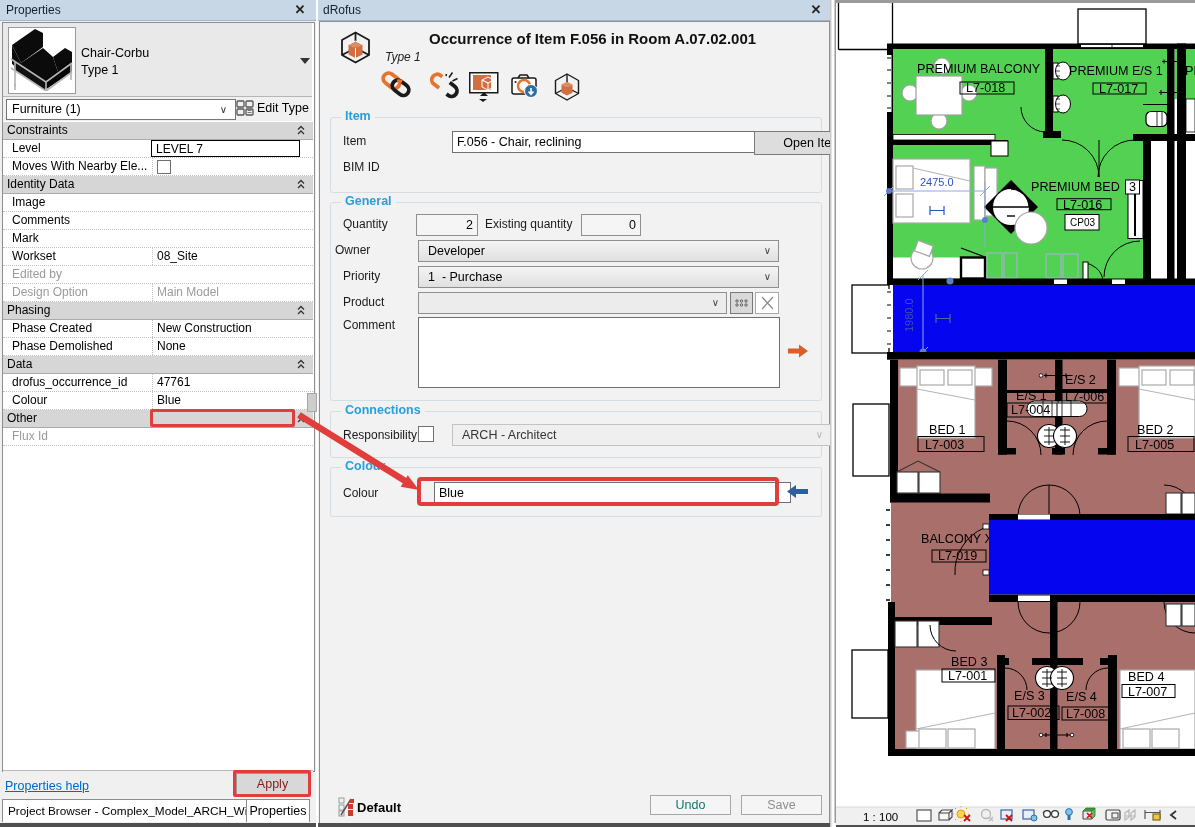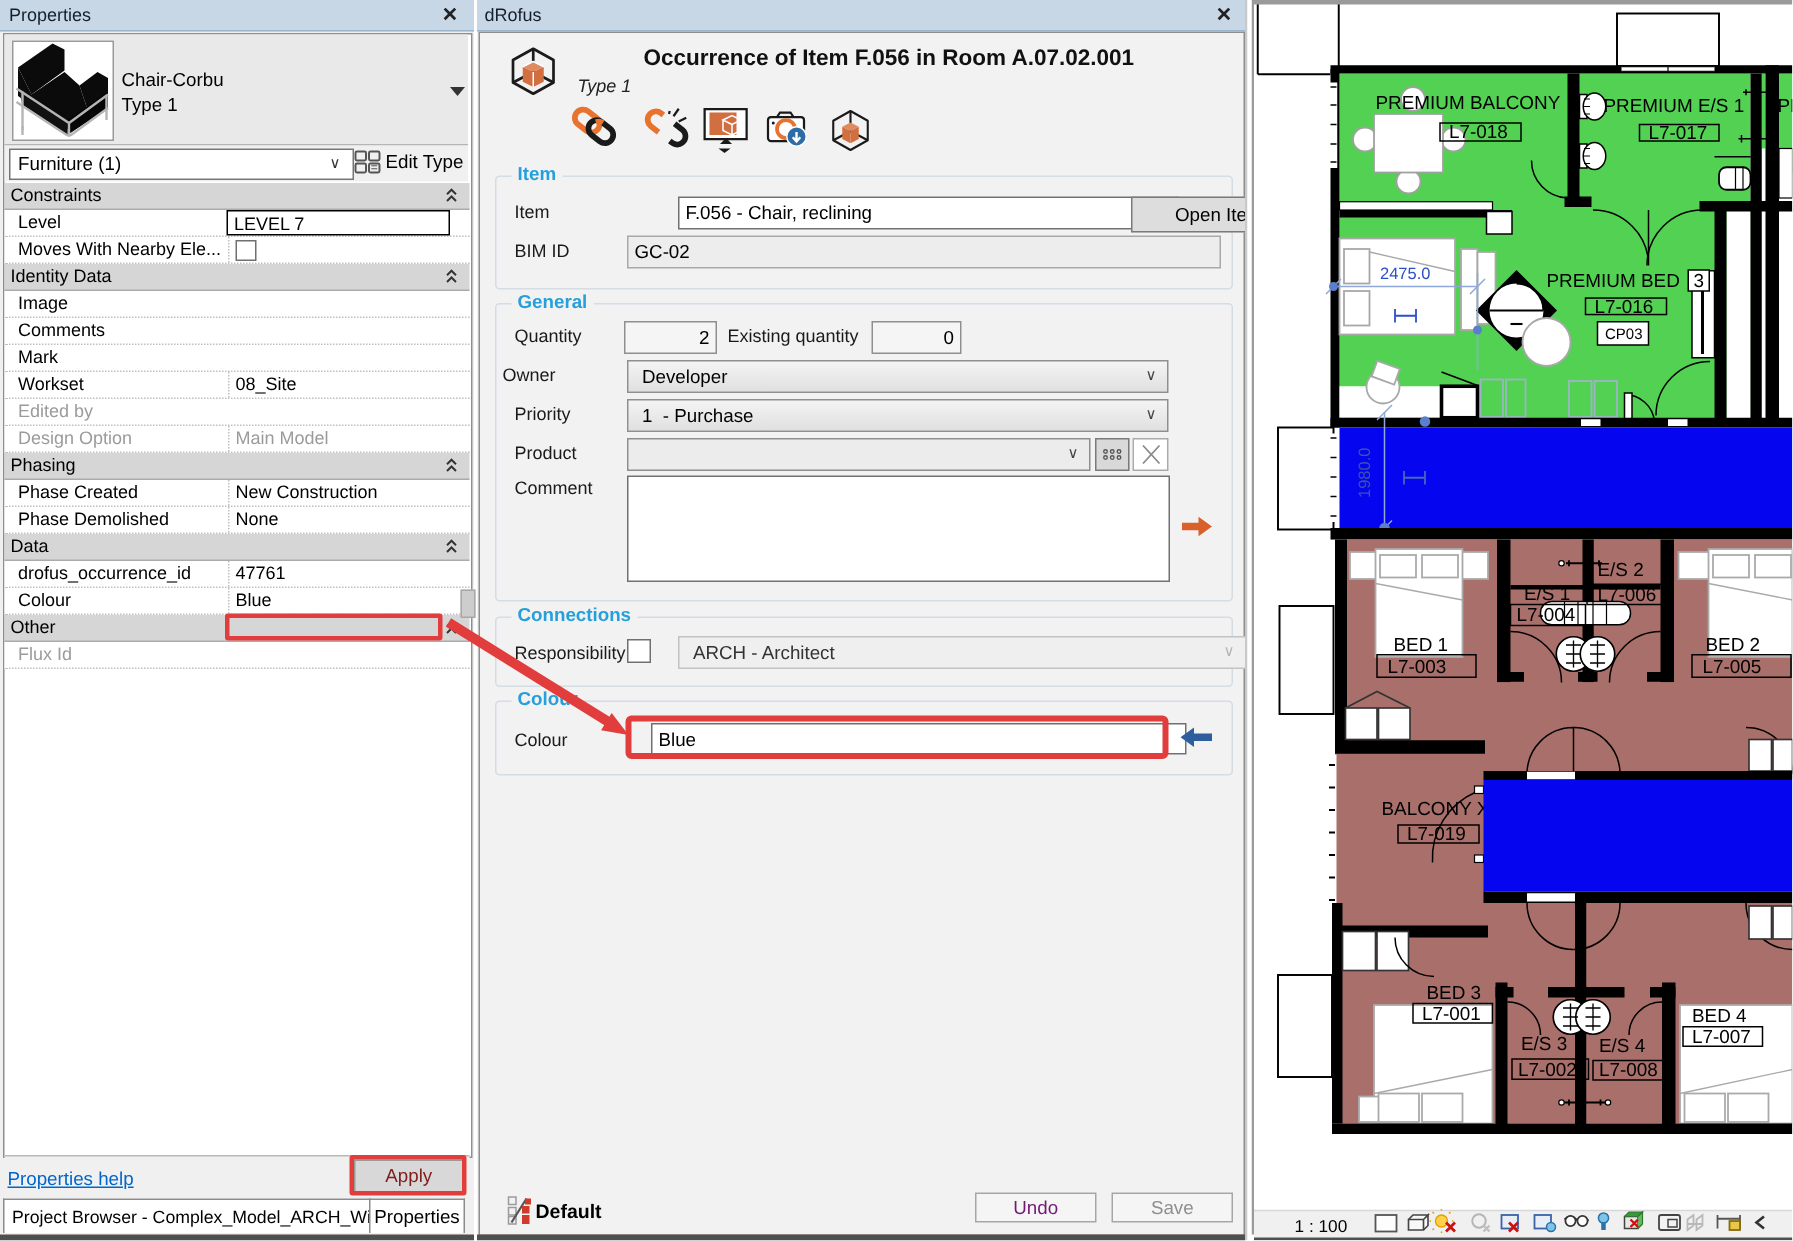--- a/index.html
+++ b/index.html
@@ -183,21 +183,20 @@
   <div class="abs" style="left:67px;top:50px;font-size:12px;font-style:italic;color:#222;">Type 1</div>
 
   <div class="abs" id="icons" style="left:60px;top:70px;width:280px;height:34px;"></div>
 
   <div class="gbox" style="left:12px;top:117px;width:490px;height:74px;">
     <div class="glabel">Item</div>
     <div class="flabel" style="left:12px;top:16px;">Item</div>
     <div class="tinput" style="left:87px;top:13px;width:324px;height:20px;margin-left:34px;">F.056 - Chair, reclining</div>
     <div class="btn" style="left:423px;top:13px;width:59px;height:22px;line-height:22px;background:#ddd;padding-left:28px;">Open Item</div>
     <div class="flabel" style="left:12px;top:42px;">BIM ID</div>
-    <div class="tinput" style="left:87px;top:39px;width:386px;height:20px;background:#ededed;border-color:#a9a9a9;">GC-02</div>
   </div>
 
   <div class="gbox" style="left:12px;top:202px;width:490px;height:197px;">
     <div class="glabel">General</div>
     <div class="flabel" style="left:12px;top:14px;">Quantity</div>
     <div class="tinput" style="left:85px;top:11px;width:52px;height:20px;background:#f5f5f5;border-color:#8f8f8f;text-align:right;">2</div>
     <div class="flabel" style="left:154px;top:14px;">Existing quantity</div>
     <div class="tinput" style="left:250px;top:11px;width:50px;height:20px;background:#f5f5f5;border-color:#8f8f8f;text-align:right;">0</div>
     <div class="flabel" style="left:4px;top:40px;">Owner</div>
     <div class="combo" style="left:87px;top:37px;width:350px;height:20px;">Developer<span class="cv">∨</span></div>
@@ -253,21 +252,21 @@
         <rect x="1" y="14" width="5" height="5"></rect>
       </g>
     <path d="M3 18 L13 2" stroke="#555" stroke-width="1.5"></path>
     <g fill="#d03a2b">
         <rect x="10" y="7" width="5" height="5"></rect>
         <rect x="10" y="13" width="5" height="6"></rect>
         <rect x="12" y="2" width="4" height="4"></rect>
       </g>
   </svg>
   <div class="abs" style="left:39px;top:800px;font-size:13px;font-weight:bold;">Default</div>
-  <div class="btn" style="left:332px;top:795px;width:79px;height:18px;background:#f5f5f5;border-color:#a6a6a6;color:#701a75;line-height:18px;">Undo</div>
+  <div class="btn" style="left:332px;top:795px;width:79px;height:18px;background:#f5f5f5;border-color:#a6a6a6;color:#0f766e;line-height:18px;">Undo</div>
   <div class="btn" style="left:423px;top:795px;width:79px;height:18px;background:#f5f5f5;border-color:#a6a6a6;color:#8f8f8f;line-height:18px;">Save</div>
   <div class="abs" style="left:0;top:823px;width:512px;height:4px;background:#4f4f4f;"></div>
 </div>
 
 <svg class="abs" style="left:290px;top:405px;" width="135" height="95" viewBox="0 0 135 95">
   <path d="M9 10 L116 76.5" stroke="#e23d3d" stroke-width="6.5" fill="none"></path>
   <path d="M129 85 L110.7 81.8 L117.8 70.3 Z" fill="#e23d3d"></path>
 </svg>
 
 <div class="abs" style="left:830px;top:0;width:365px;height:827px;background:#fff;" id="plan">

